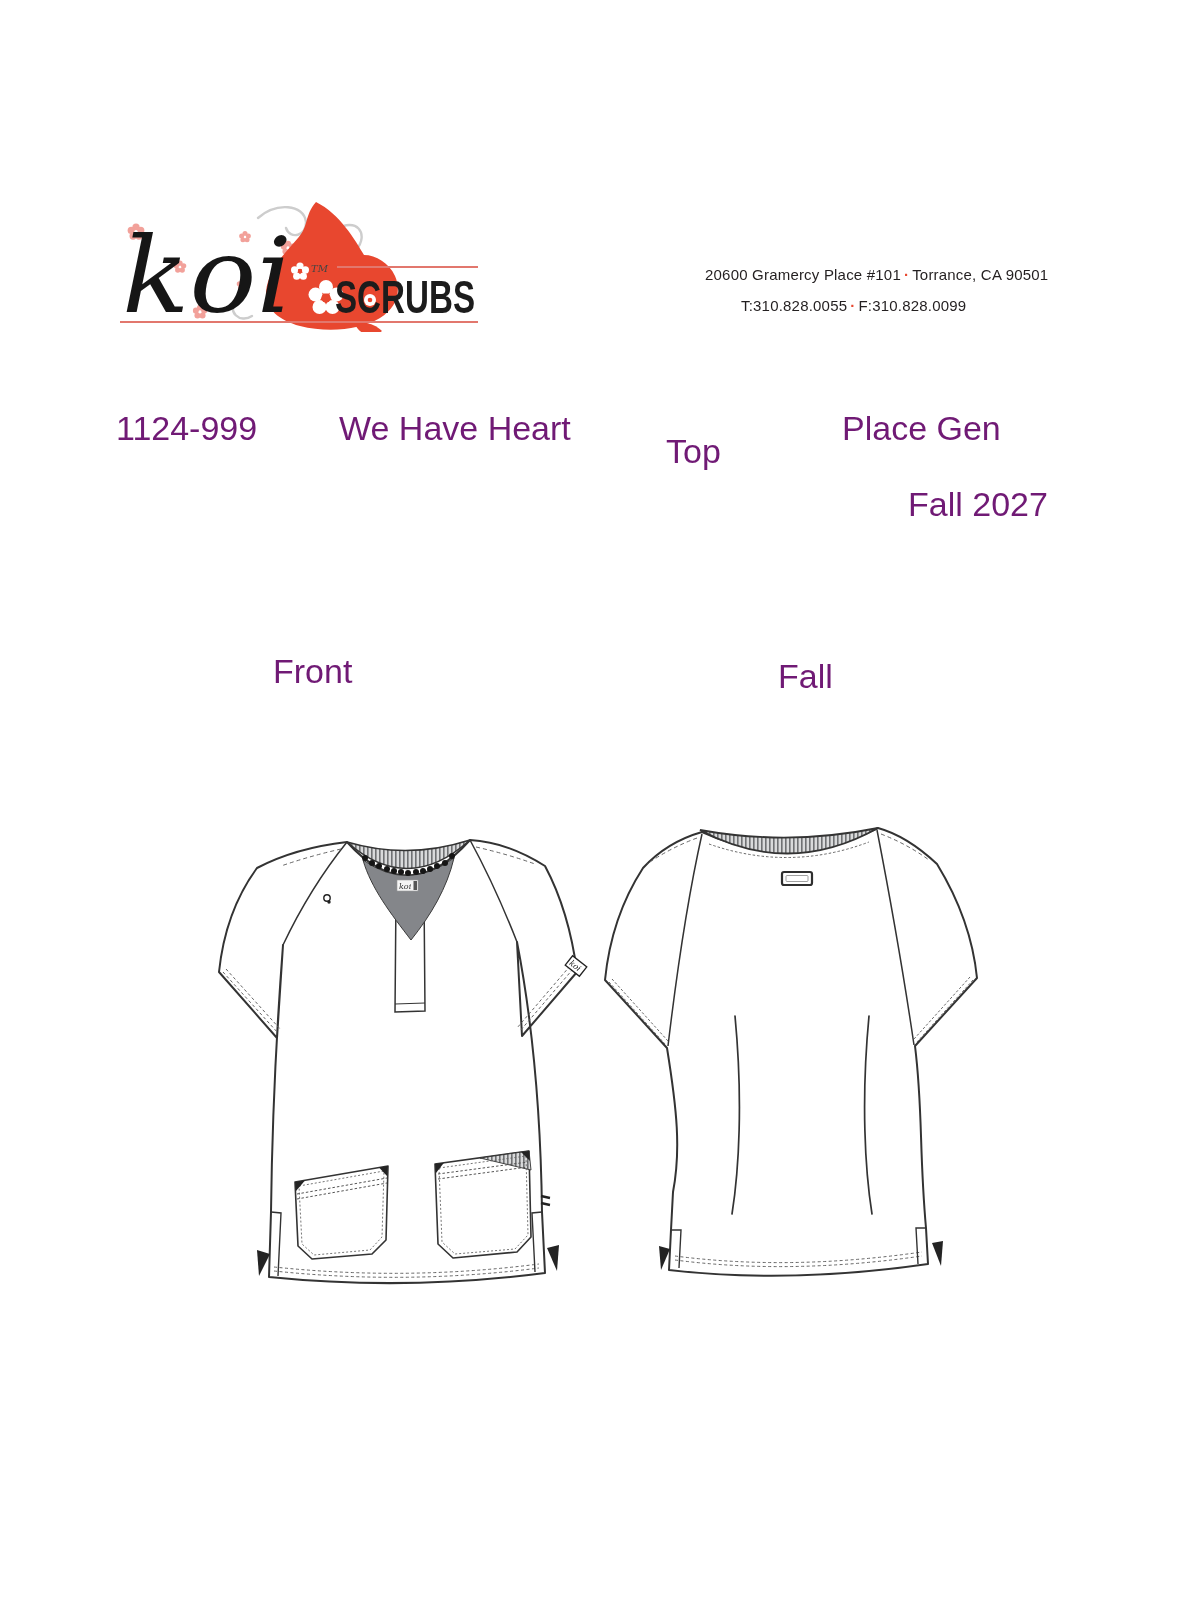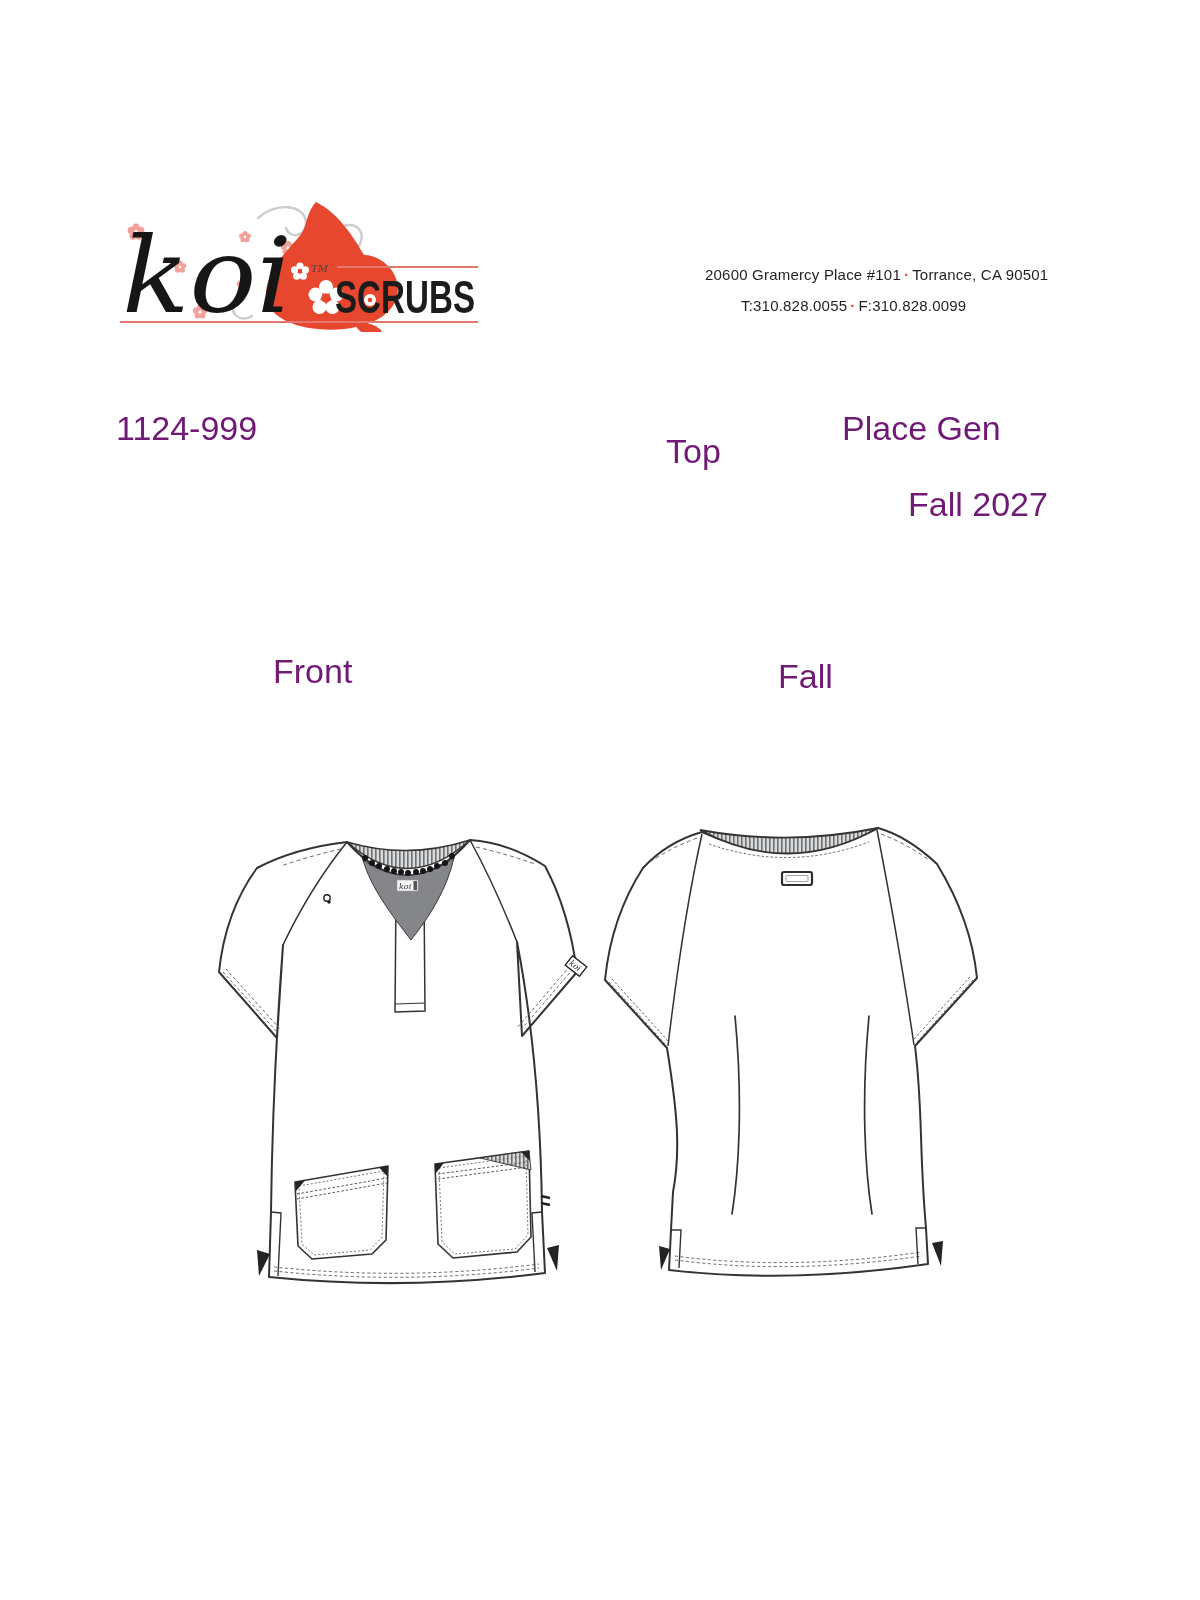--- a/index.html
+++ b/index.html
@@ -85,20 +85,21 @@
   </svg>
 
   <div class="abs addr" style="left:705px;top:266px">
     <span>20600 Gramercy Place #101</span><span class="dot">·</span><span>Torrance, CA 90501</span>
   </div>
   <div class="abs addr" style="left:741px;top:297px">
     <span>T:310.828.0055</span><span class="dot">·</span><span>F:310.828.0099</span>
   </div>
 
   <div class="abs plabel" style="left:116px;top:409px">1124-999</div>
+  <div class="abs plabel" style="left:339px;top:409px">We Have Heart</div>
   <div class="abs plabel" style="left:666px;top:432px">Top</div>
   <div class="abs plabel" style="left:842px;top:409px">Place Gen</div>
   <div class="abs plabel" style="left:908px;top:485px">Fall 2027</div>
 
   <div class="abs plabel" style="left:273px;top:652px">Front</div>
   <div class="abs plabel" style="left:778px;top:657px">Fall</div>
 
   <svg class="abs" style="left:195px;top:800px" width="400" height="490" viewBox="0 0 400 490">
     <defs>
       <pattern id="rib" width="4" height="12" patternUnits="userSpaceOnUse">

